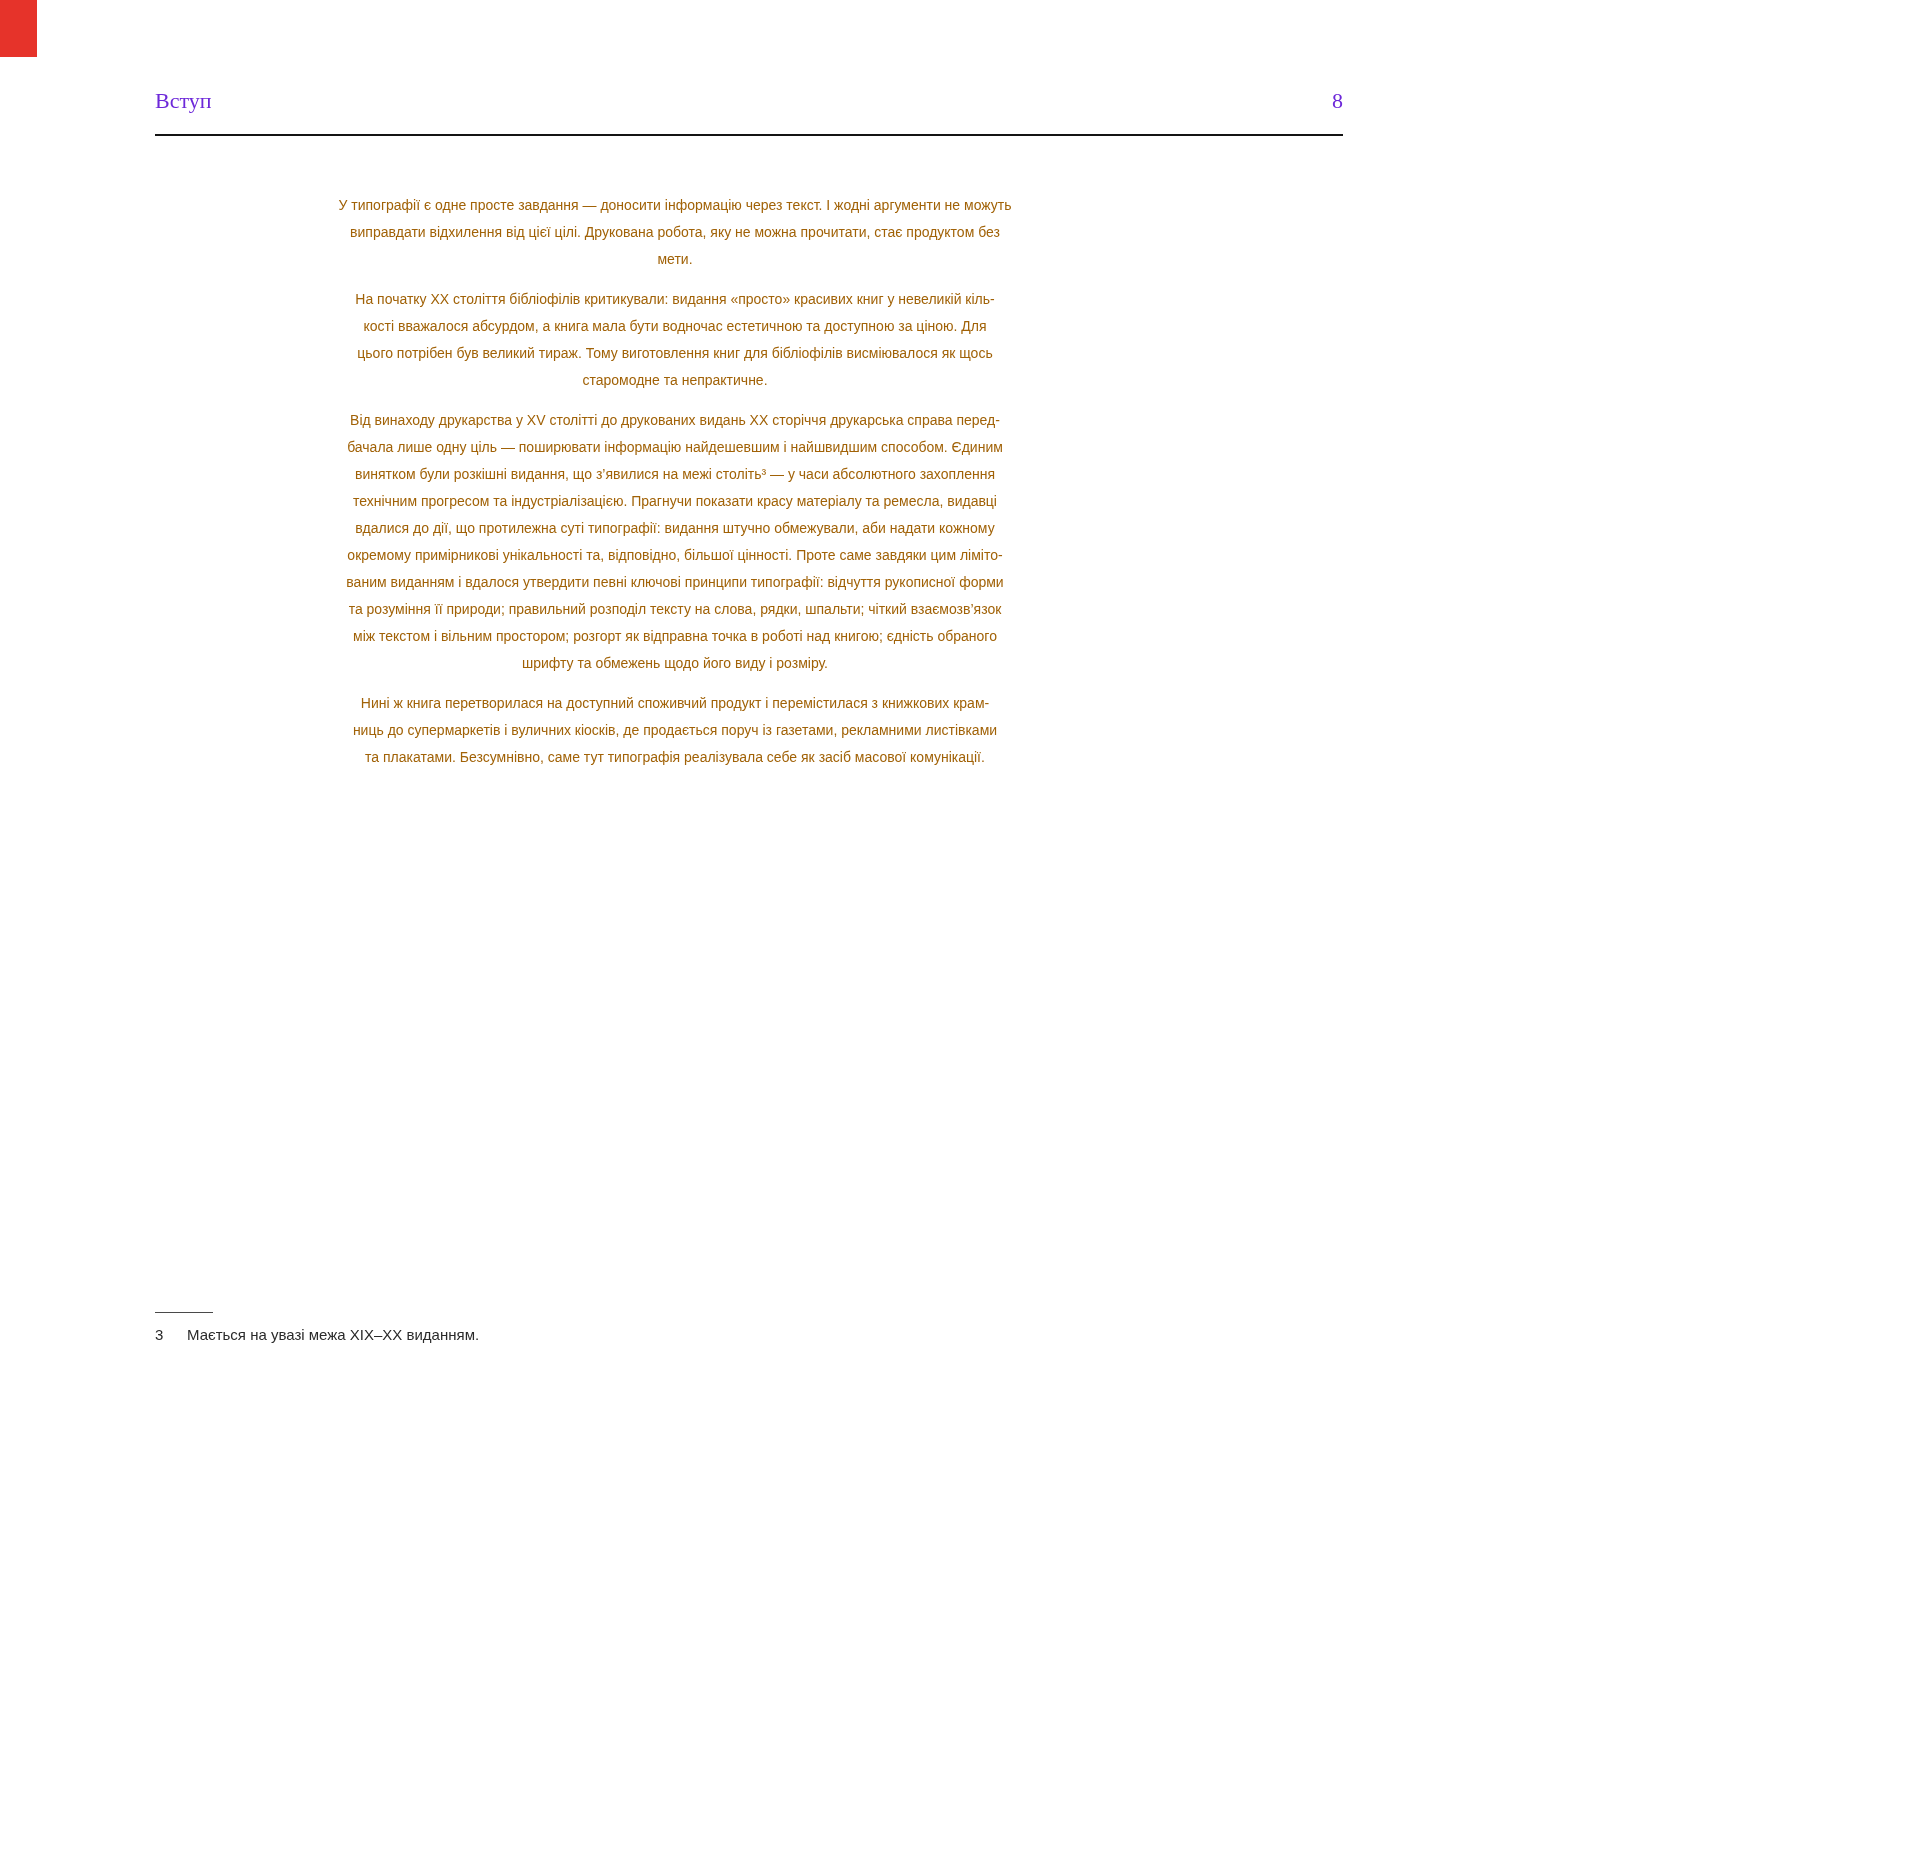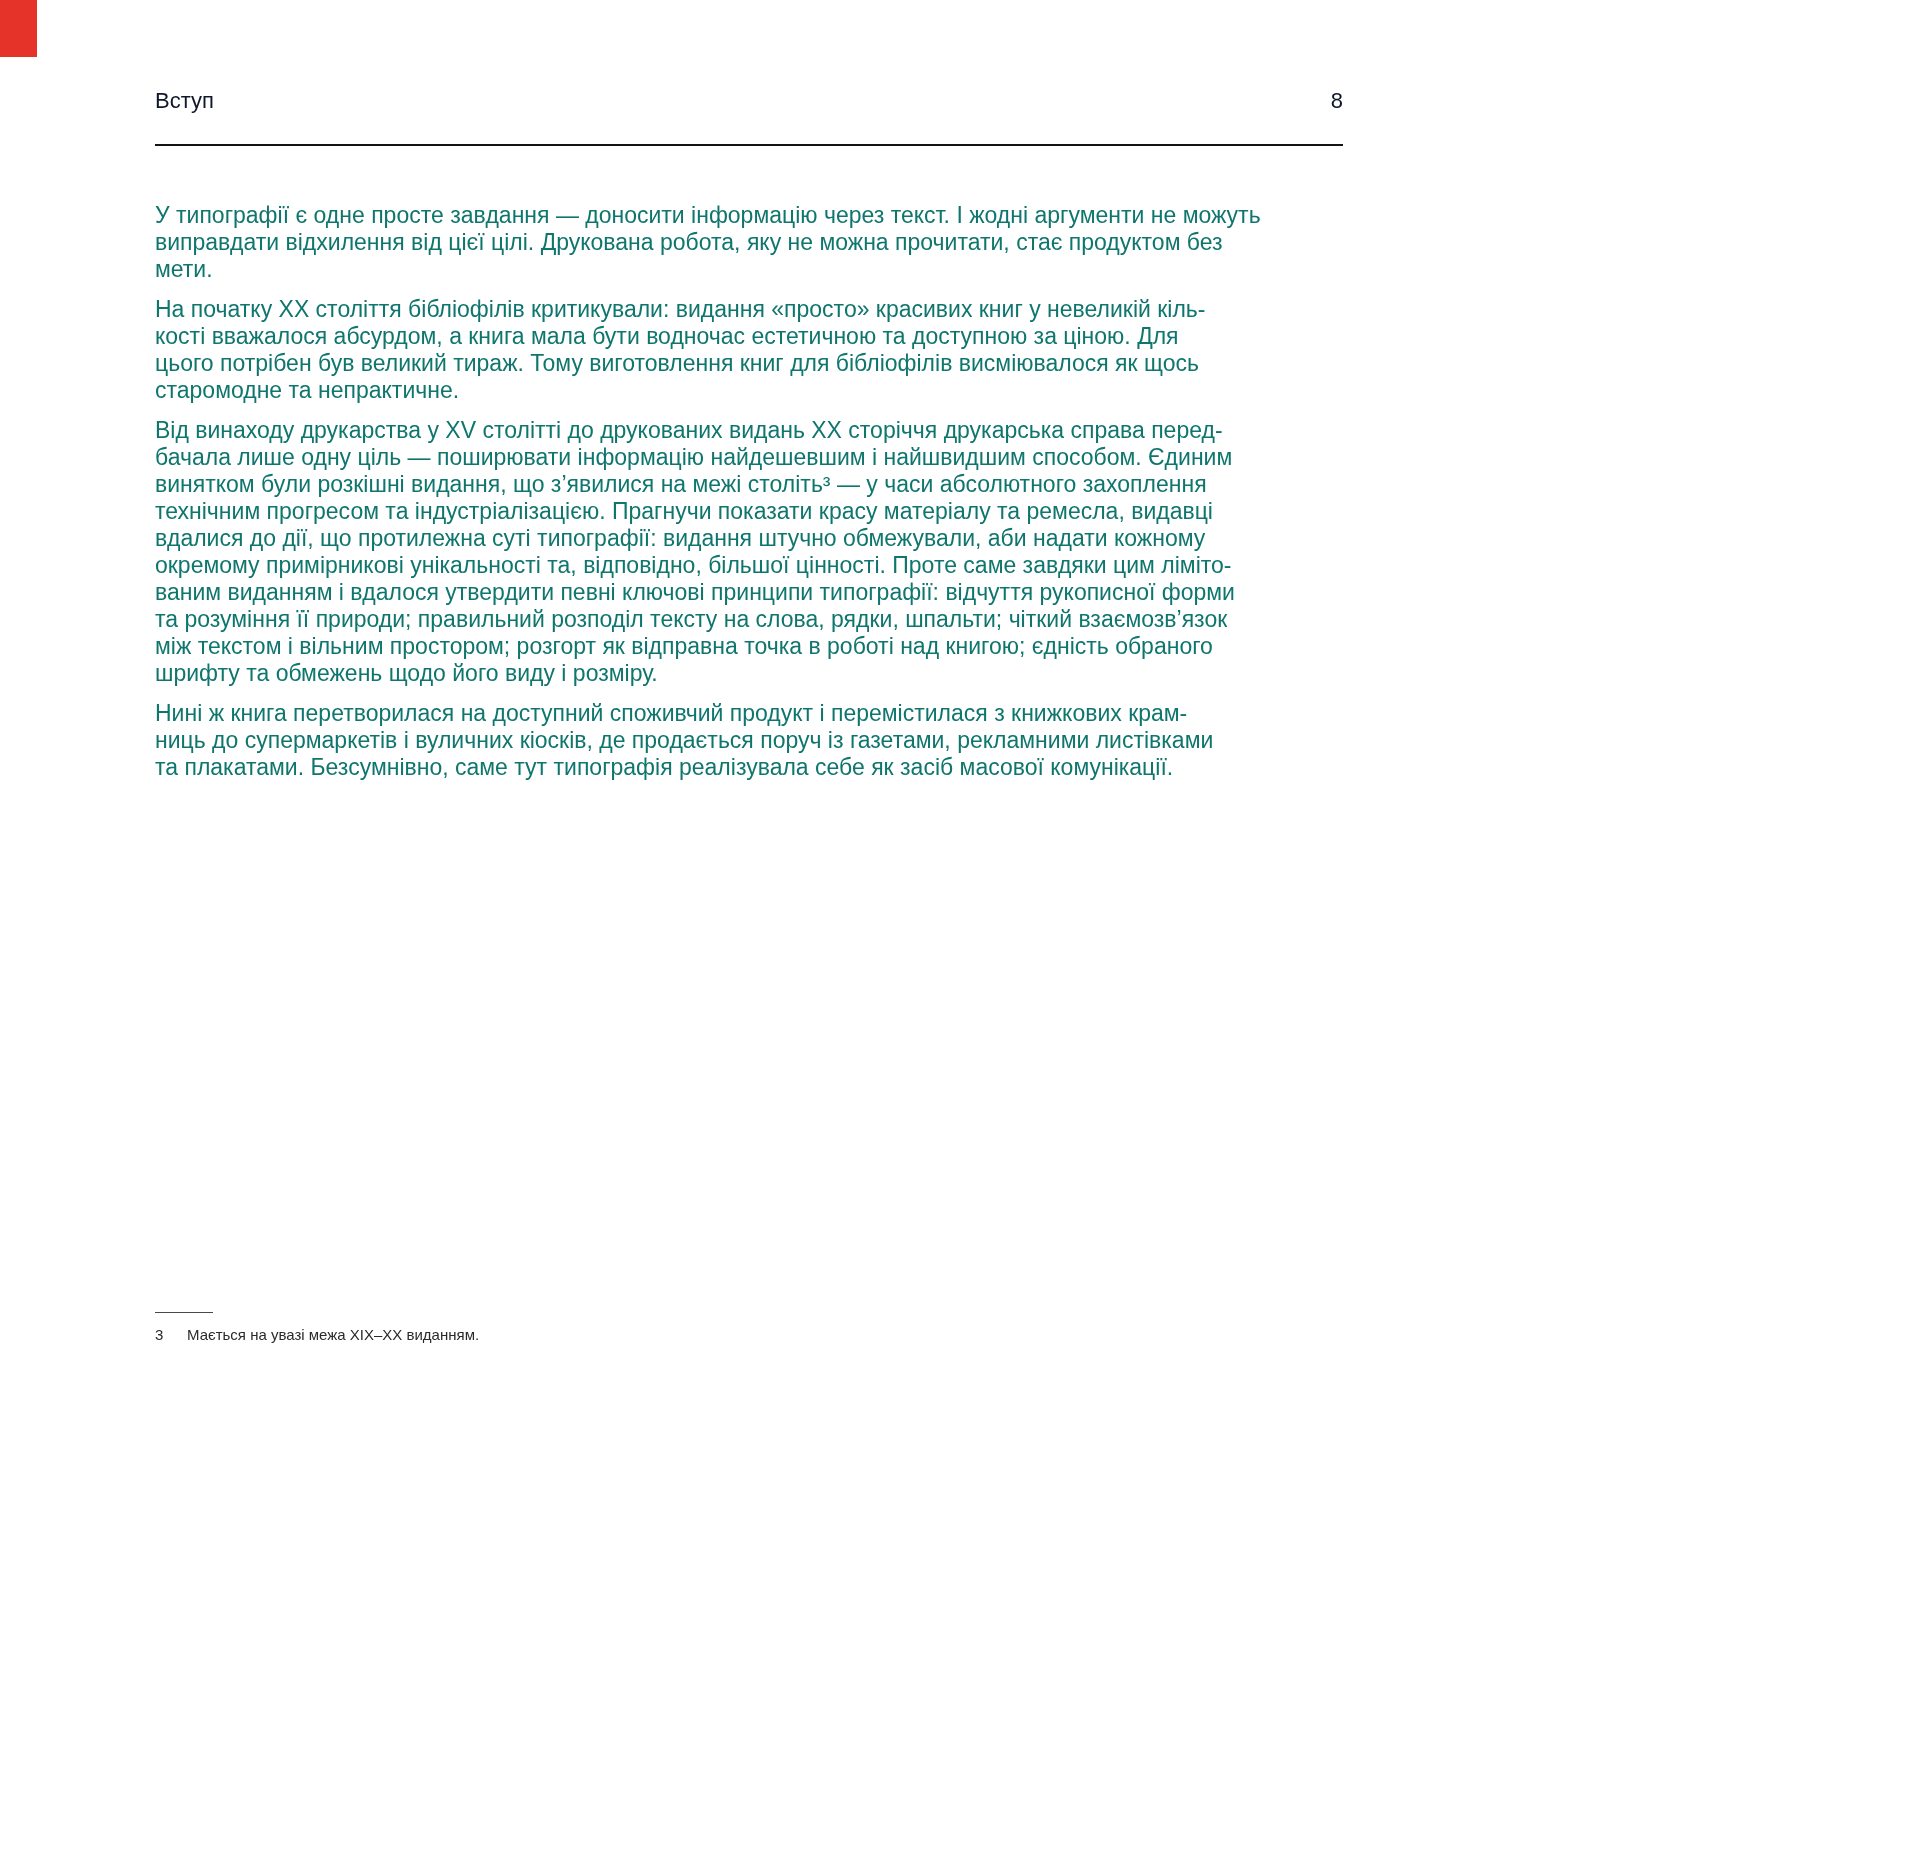--- a/index.html
+++ b/index.html
@@ -33,31 +33,33 @@
     top: 88px;
     width: 1188px;
   }
 
   .page-header {
     display: flex;
     justify-content: space-between;
     align-items: baseline;
     font-size: 22px;
     line-height: 26px;
-    color: #0f172a;
+    color: #6d28d9;
     border-bottom: 2px solid #141414;
-    padding-bottom: 30px;
+    padding-bottom: 20px;
+    font-family: Liberation Serif, serif;
   }
 
   .body-text {
     margin-top: 56px;
     width: 1040px;
-    font-size: 23px;
+    font-size: 14px;
     line-height: 27px;
-    color: #0f766e;
+    color: #a16207;
+    text-align: center;
   }
 
   .body-text p {
     margin: 0 0 13px 0;
     white-space: pre; 
   }
 
   .footnote {
     position: absolute;
     left: 155px;

